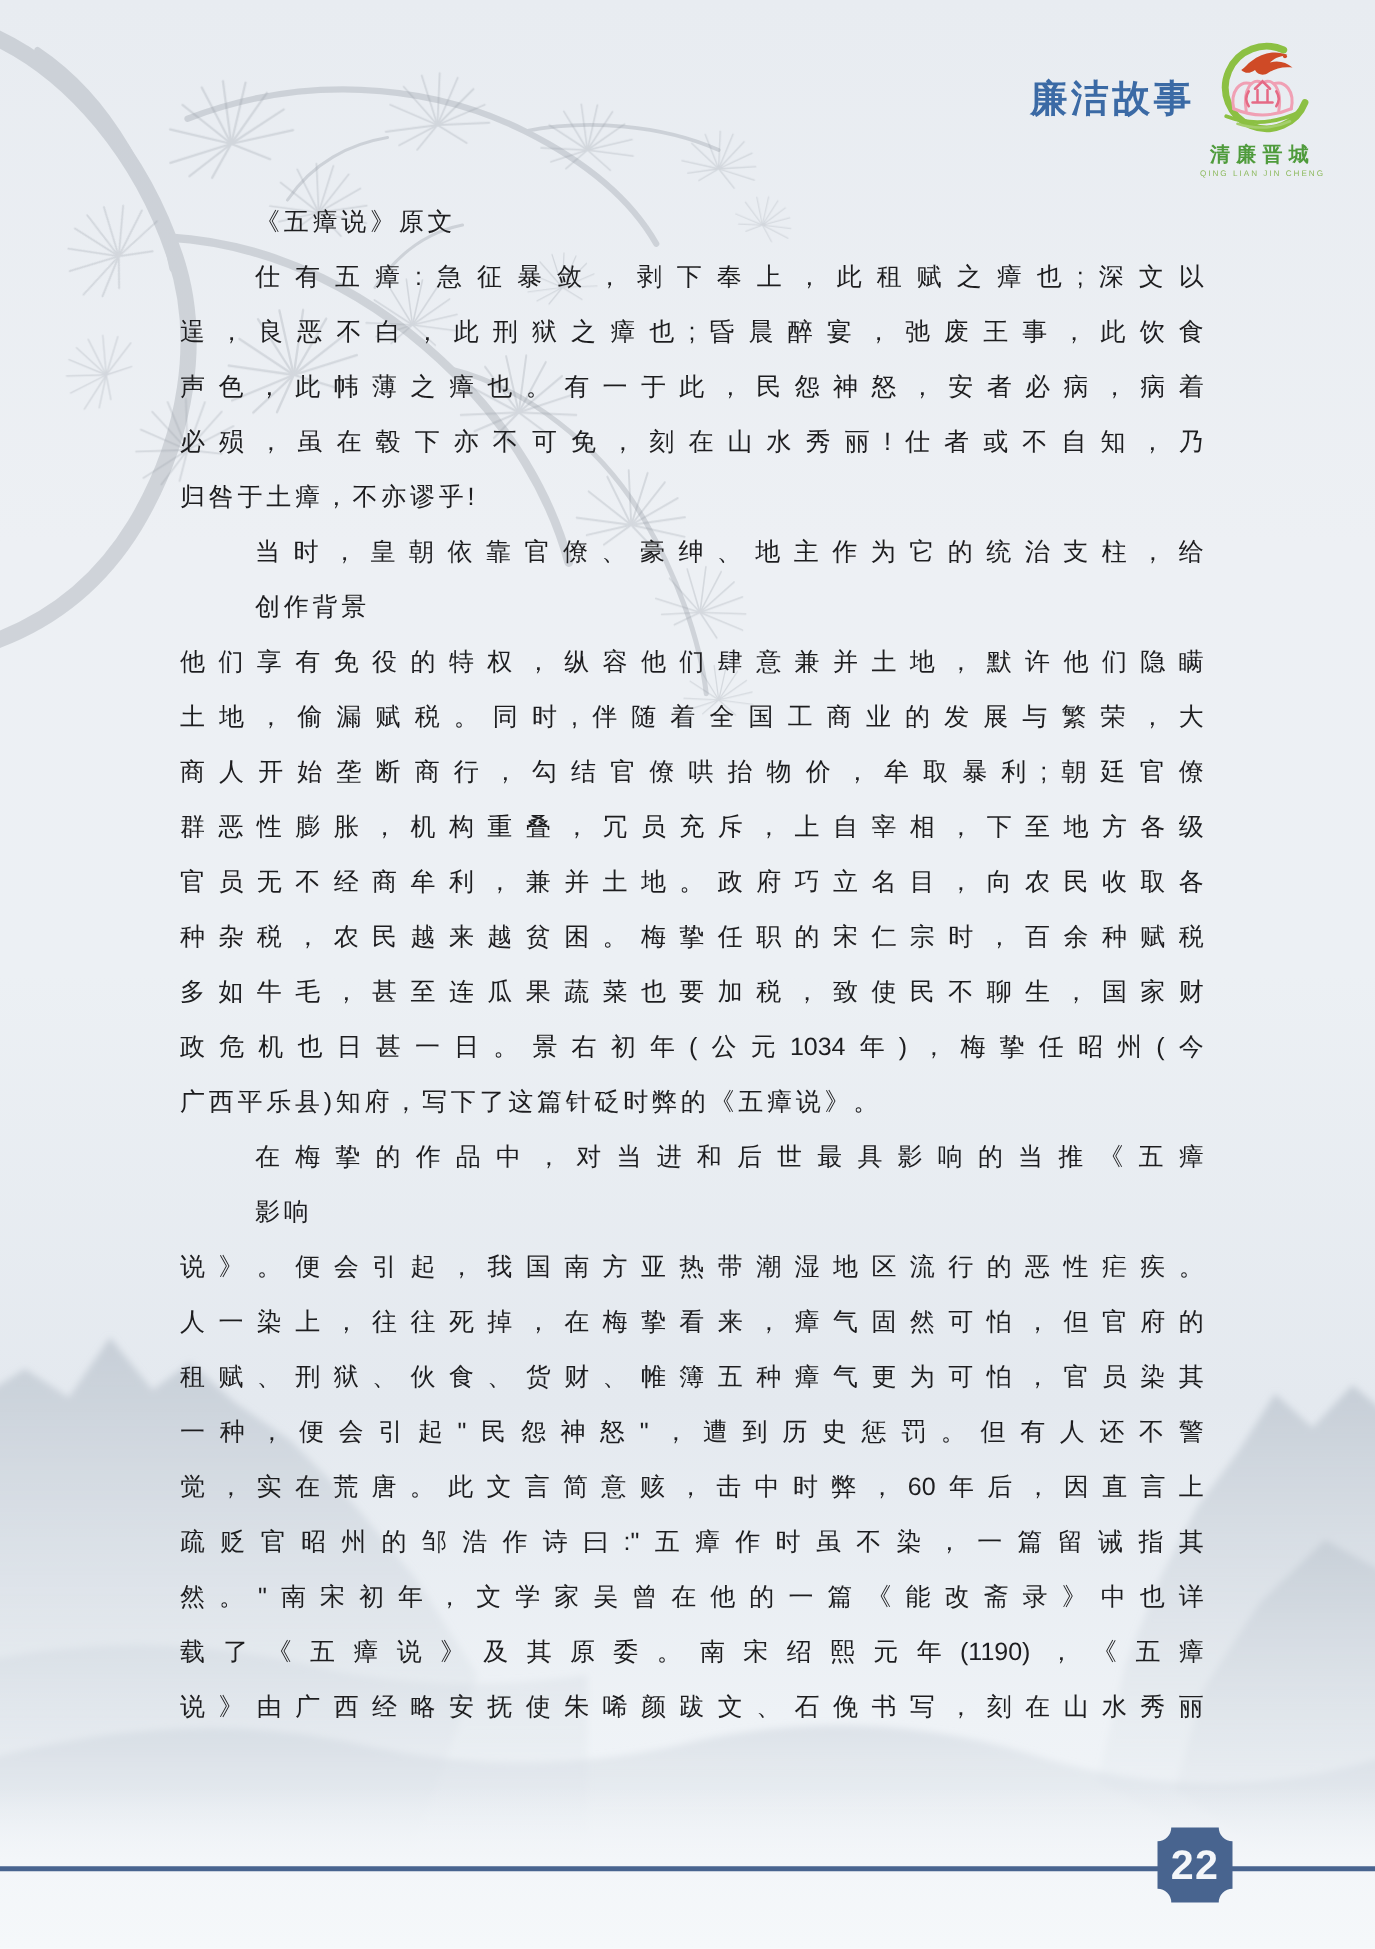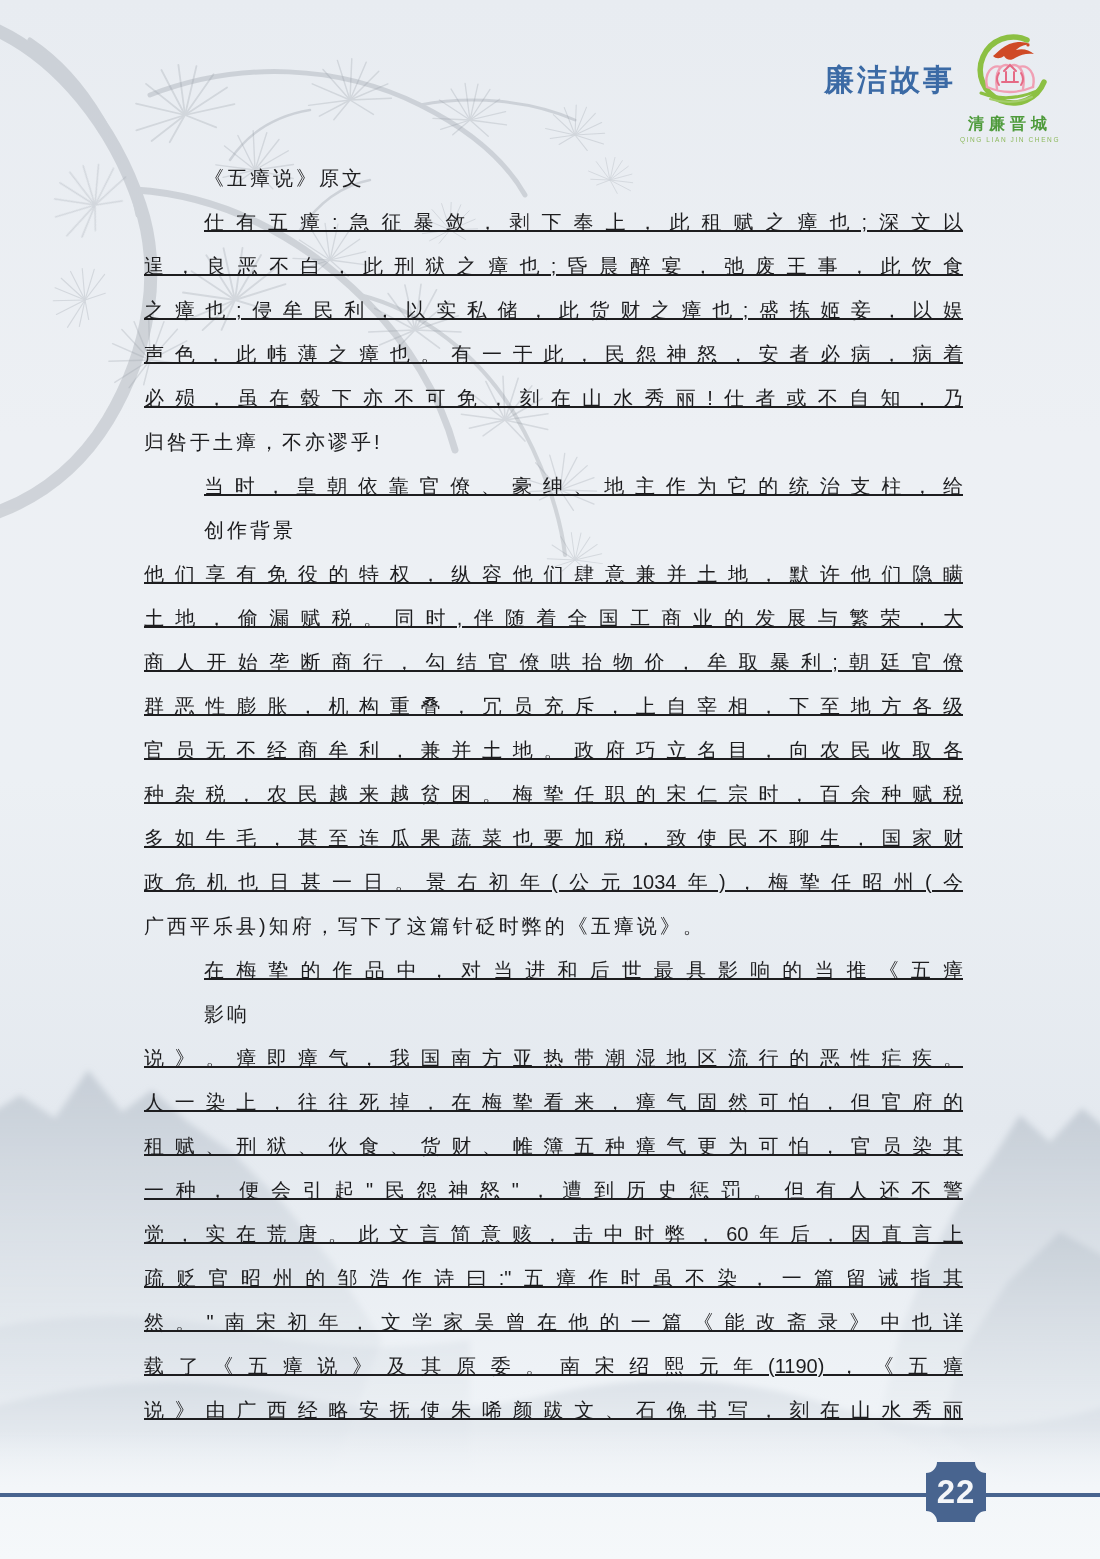--- a/index.html
+++ b/index.html
@@ -24,21 +24,21 @@
   .logo-mark{display:block;margin:0 auto;}
   .logo-cn{margin-top:3px;font-family:Liberation Serif, serif;font-weight:bold;
     font-size:16px;letter-spacing:5px;color:#4f9b3c;white-space:nowrap;}
   .logo-en{margin-top:1px;font-size:6.5px;letter-spacing:1.6px;color:#8cb95c;white-space:nowrap;}
   
   .content{
     position:absolute;left:144px;top:156px;width:819px;z-index:1;
     font-size:20px;color:#1d1d1f;
   }
   .ln{height:44px;line-height:44px;overflow:visible;}
-  .ln.just{text-align:justify;text-align-last:justify;text-justify:inter-character;text-decoration:underline;}
+  .ln.just{text-align:justify;text-align-last:justify;text-justify:inter-character;}
   .ln:not(.just){letter-spacing:3px;}
   .ln.ind{text-indent:60px;}
   
   .footer-rule{position:absolute;left:0;top:1493px;width:1100px;height:4px;background:#48648f;z-index:1;}
   .page-badge{position:absolute;left:924px;top:1460px;width:64px;height:64px;z-index:3;}
   .page-badge svg{position:absolute;left:0;top:0;}
   .page-badge .num{
     position:absolute;left:0;top:0;width:64px;height:64px;
     display:flex;align-items:center;justify-content:center;
     color:#f4f6f9;font-size:33px;font-weight:bold;letter-spacing:1px;
@@ -152,38 +152,37 @@
       <circle cx="63" cy="12" r="1.6" fill="#cf4a26"></circle>
     </svg>
     <div class="logo-cn">清廉晋城</div>
     <div class="logo-en">QING LIAN JIN CHENG</div>
   </div>
 
   <div class="content">
     <div class="ln ind">《五瘴说》原文</div>
     <div class="ln ind just">仕有五瘴:急征暴敛，剥下奉上，此租赋之瘴也;深文以</div>
     <div class="ln just">逞，良恶不白，此刑狱之瘴也;昏晨醉宴，弛废王事，此饮食</div>
-    <div class="ln just">之瘴也;侵牟民利，以实私储，此货财之瘴也;盛拣姬妾，以娱</div>
     <div class="ln just">声色，此帏薄之瘴也。有一于此，民怨神怒，安者必病，病着</div>
     <div class="ln just">必殒，虽在毂下亦不可免，刻在山水秀丽!仕者或不自知，乃</div>
     <div class="ln">归咎于土瘴，不亦谬乎!</div>
     <div class="ln ind just">当时，皇朝依靠官僚、豪绅、地主作为它的统治支柱，给</div>
     <div class="ln ind">创作背景</div>
     <div class="ln just">他们享有免役的特权，纵容他们肆意兼并土地，默许他们隐瞒</div>
     <div class="ln just">土地，偷漏赋税。同时,伴随着全国工商业的发展与繁荣，大</div>
     <div class="ln just">商人开始垄断商行，勾结官僚哄抬物价，牟取暴利;朝廷官僚</div>
     <div class="ln just">群恶性膨胀，机构重叠，冗员充斥，上自宰相，下至地方各级</div>
     <div class="ln just">官员无不经商牟利，兼并土地。政府巧立名目，向农民收取各</div>
     <div class="ln just">种杂税，农民越来越贫困。梅挚任职的宋仁宗时，百余种赋税</div>
     <div class="ln just">多如牛毛，甚至连瓜果蔬菜也要加税，致使民不聊生，国家财</div>
     <div class="ln just">政危机也日甚一日。景右初年(公元1034年)，梅挚任昭州(今</div>
     <div class="ln">广西平乐县)知府，写下了这篇针砭时弊的《五瘴说》。</div>
     <div class="ln ind just">在梅挚的作品中，对当进和后世最具影响的当推《五瘴</div>
     <div class="ln ind">影响</div>
-    <div class="ln just">说》。瘴即瘴气，我国南方亚热带潮湿地区流行的恶性疟疾。</div>
+    <div class="ln just">说》。便会引起，我国南方亚热带潮湿地区流行的恶性疟疾。</div>
     <div class="ln just">人一染上，往往死掉，在梅挚看来，瘴气固然可怕，但官府的</div>
     <div class="ln just">租赋、刑狱、伙食、货财、帷簿五种瘴气更为可怕，官员染其</div>
     <div class="ln just">一种，便会引起"民怨神怒"，遭到历史惩罚。但有人还不警</div>
     <div class="ln just">觉，实在荒唐。此文言简意赅，击中时弊，60年后，因直言上</div>
     <div class="ln just">疏贬官昭州的邹浩作诗曰:"五瘴作时虽不染，一篇留诫指其</div>
     <div class="ln just">然。"南宋初年，文学家吴曾在他的一篇《能改斋录》中也详</div>
     <div class="ln just">载了《五瘴说》及其原委。南宋绍熙元年(1190)，《五瘴</div>
     <div class="ln just">说》由广西经略安抚使朱唏颜跋文、石俛书写，刻在山水秀丽</div>
   </div>
 

